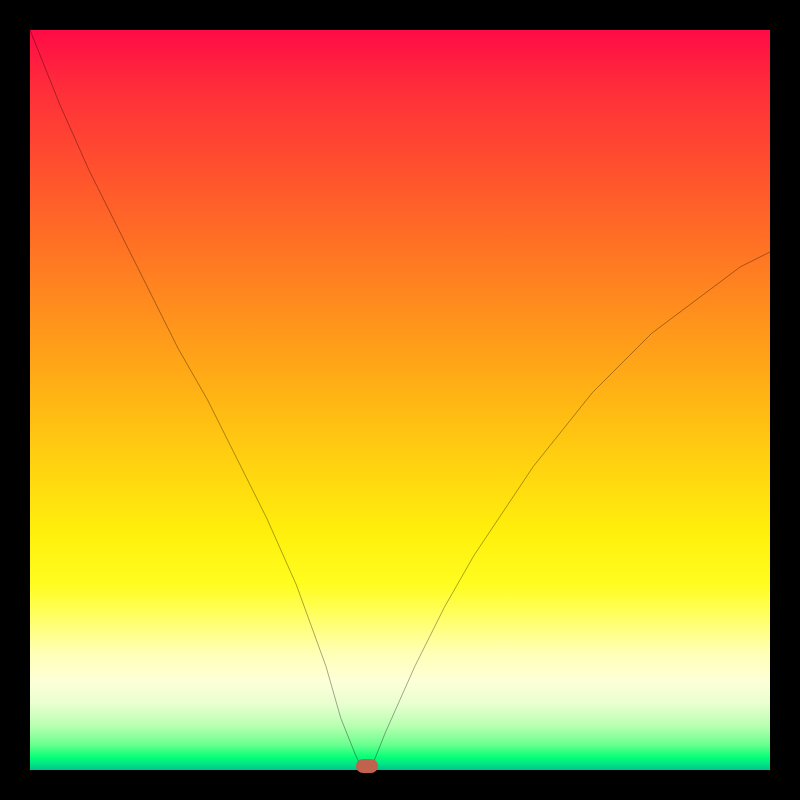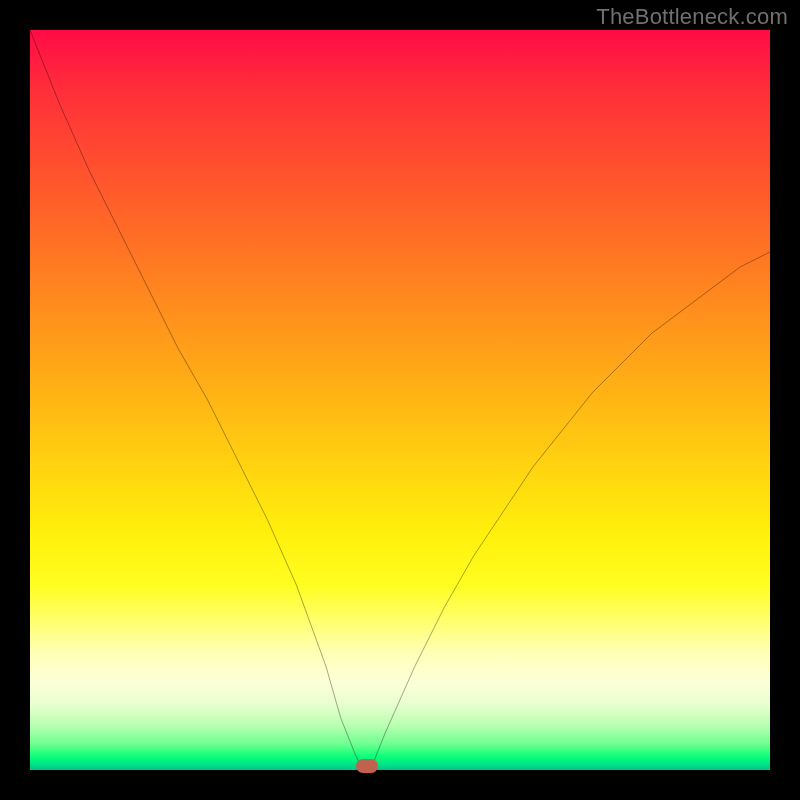--- a/index.html
+++ b/index.html
@@ -67,21 +67,20 @@
     font-size: 22px;
     font-weight: 500;
     letter-spacing: 0.2px;
   }
 </style>
 </head>
 <body>
 
 <div class="frame">
 
-  <div class="watermark">TheBottleneck.com</div>
 
   <div class="plot">
 
     <svg class="curve-svg" viewBox="0 0 100 100" preserveAspectRatio="none">
       <path fill="none" stroke="#000" stroke-width="0.35" vector-effect="non-scaling-stroke" d="M0.00 0.00 L4.00 10.00 L8.00 19.00 L12.00 27.00 L16.00 35.00 L20.00 43.00 L24.00 50.00 L28.00 58.00 L32.00 66.00 L36.00 75.00 L40.00 86.00 L42.00 93.00 L44.00 98.00 L45.00 100.00 L46.00 100.00 L48.00 95.00 L52.00 86.00 L56.00 78.00 L60.00 71.00 L64.00 65.00 L68.00 59.00 L72.00 54.00 L76.00 49.00 L80.00 45.00 L84.00 41.00 L88.00 38.00 L92.00 35.00 L96.00 32.00 L100.00 30.00"></path>
     </svg>
 
     <div class="marker" style="left:336.7px; top:736.0px;"></div>
 
   </div>

